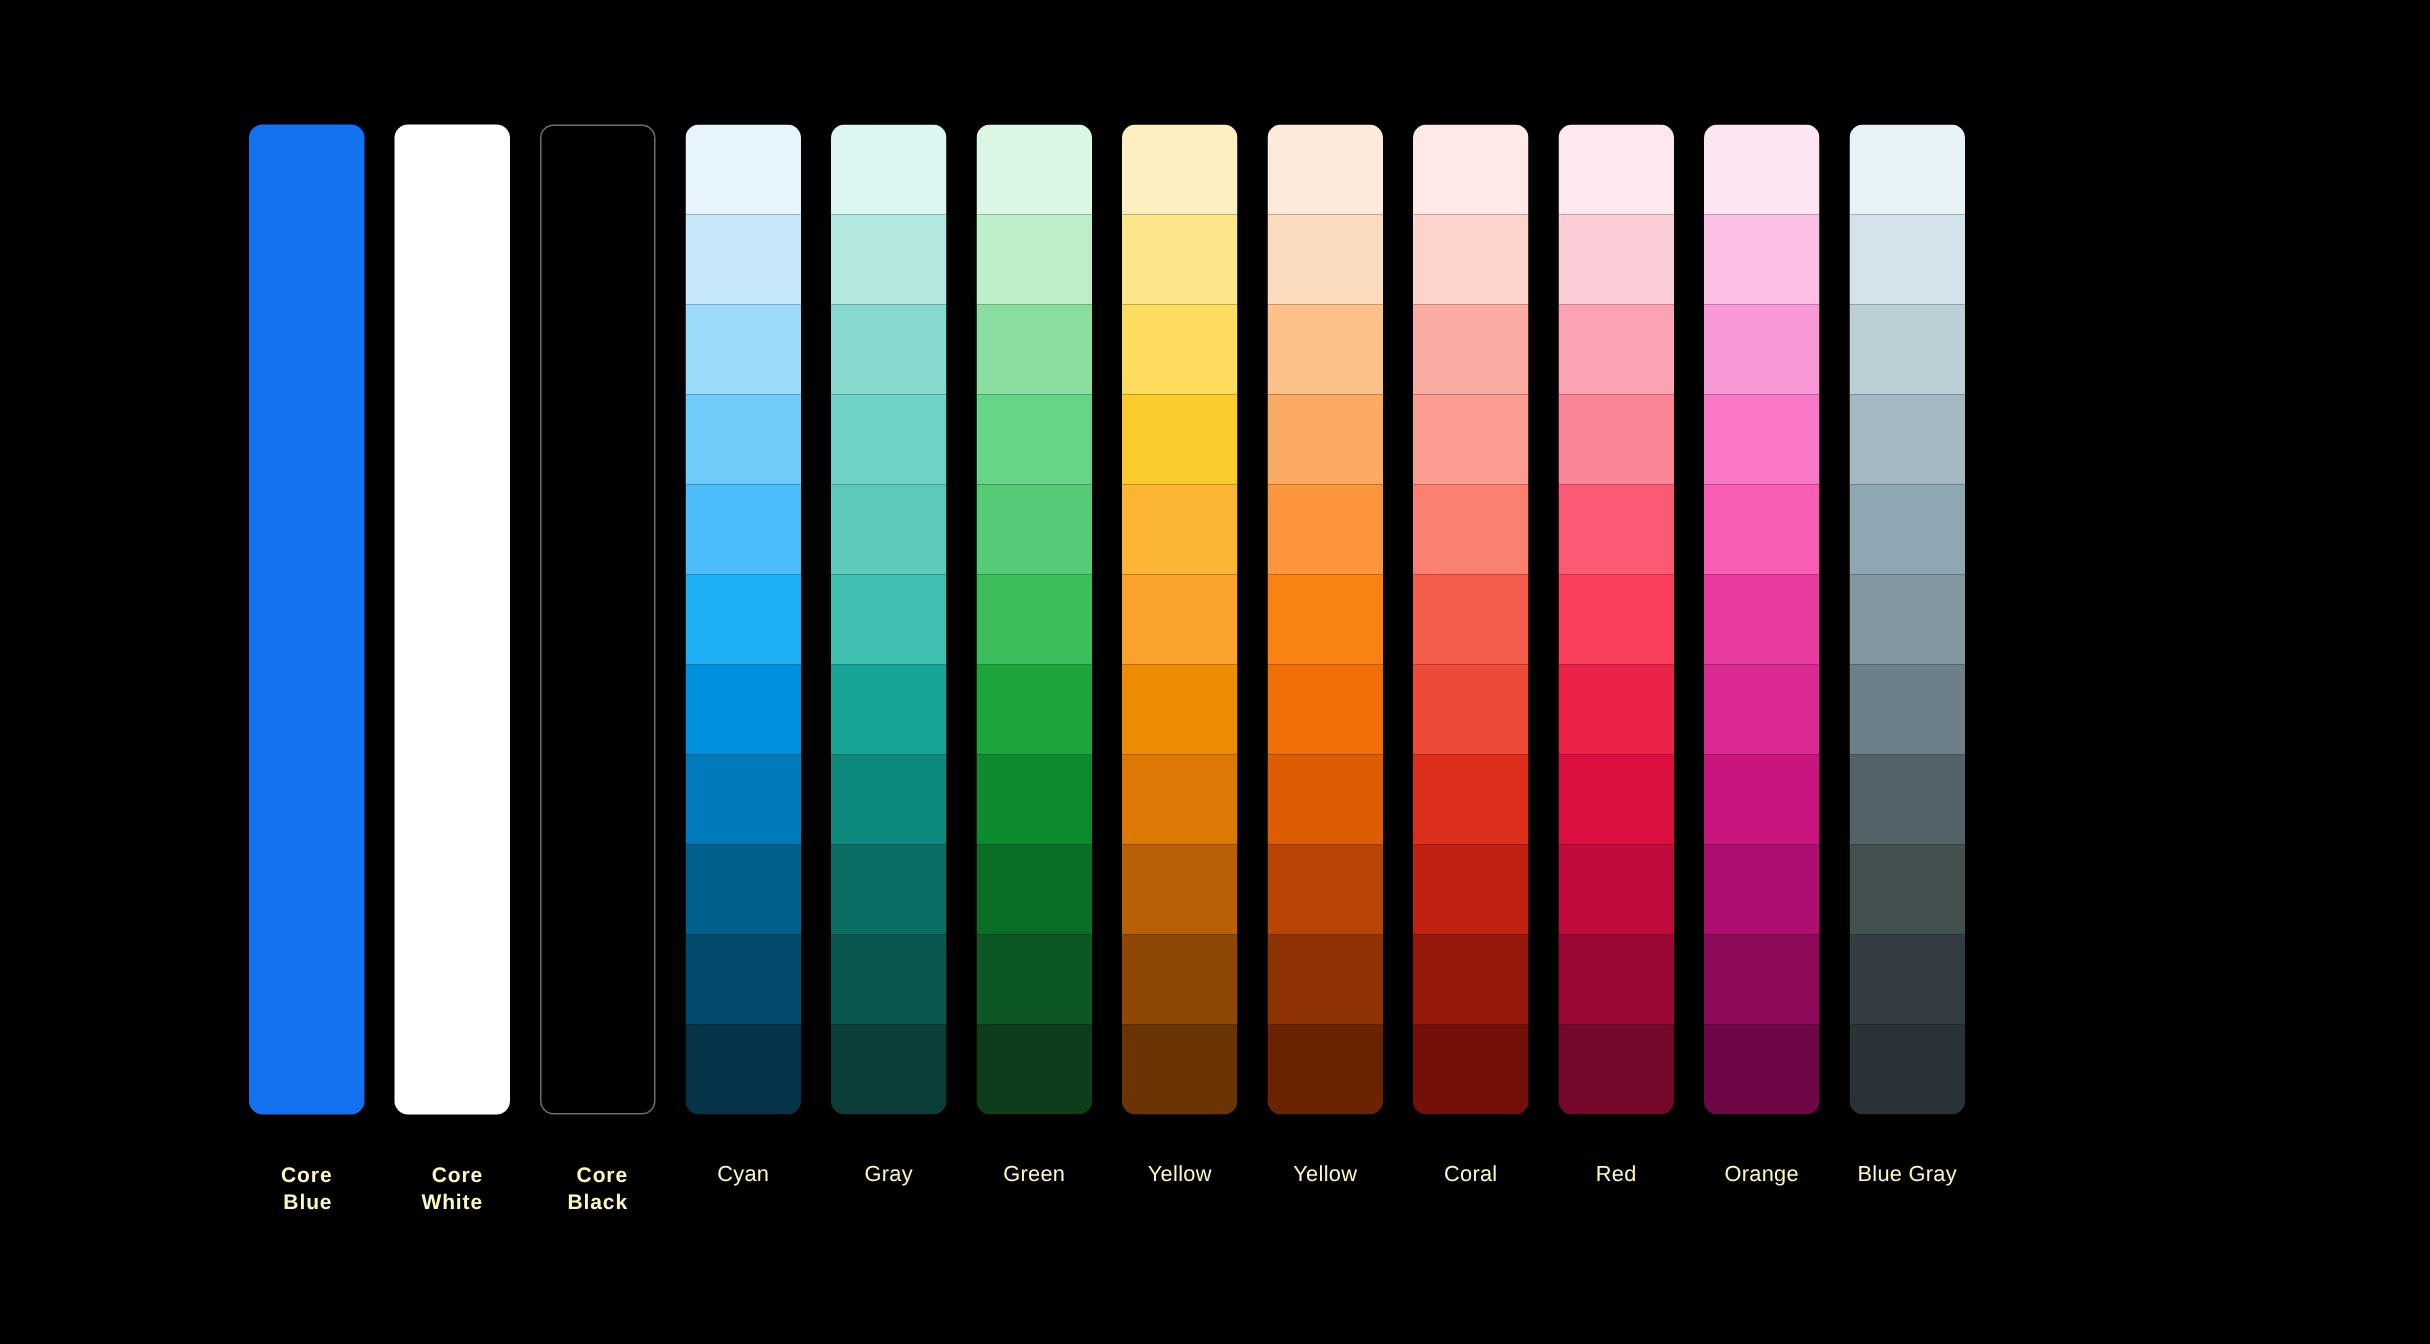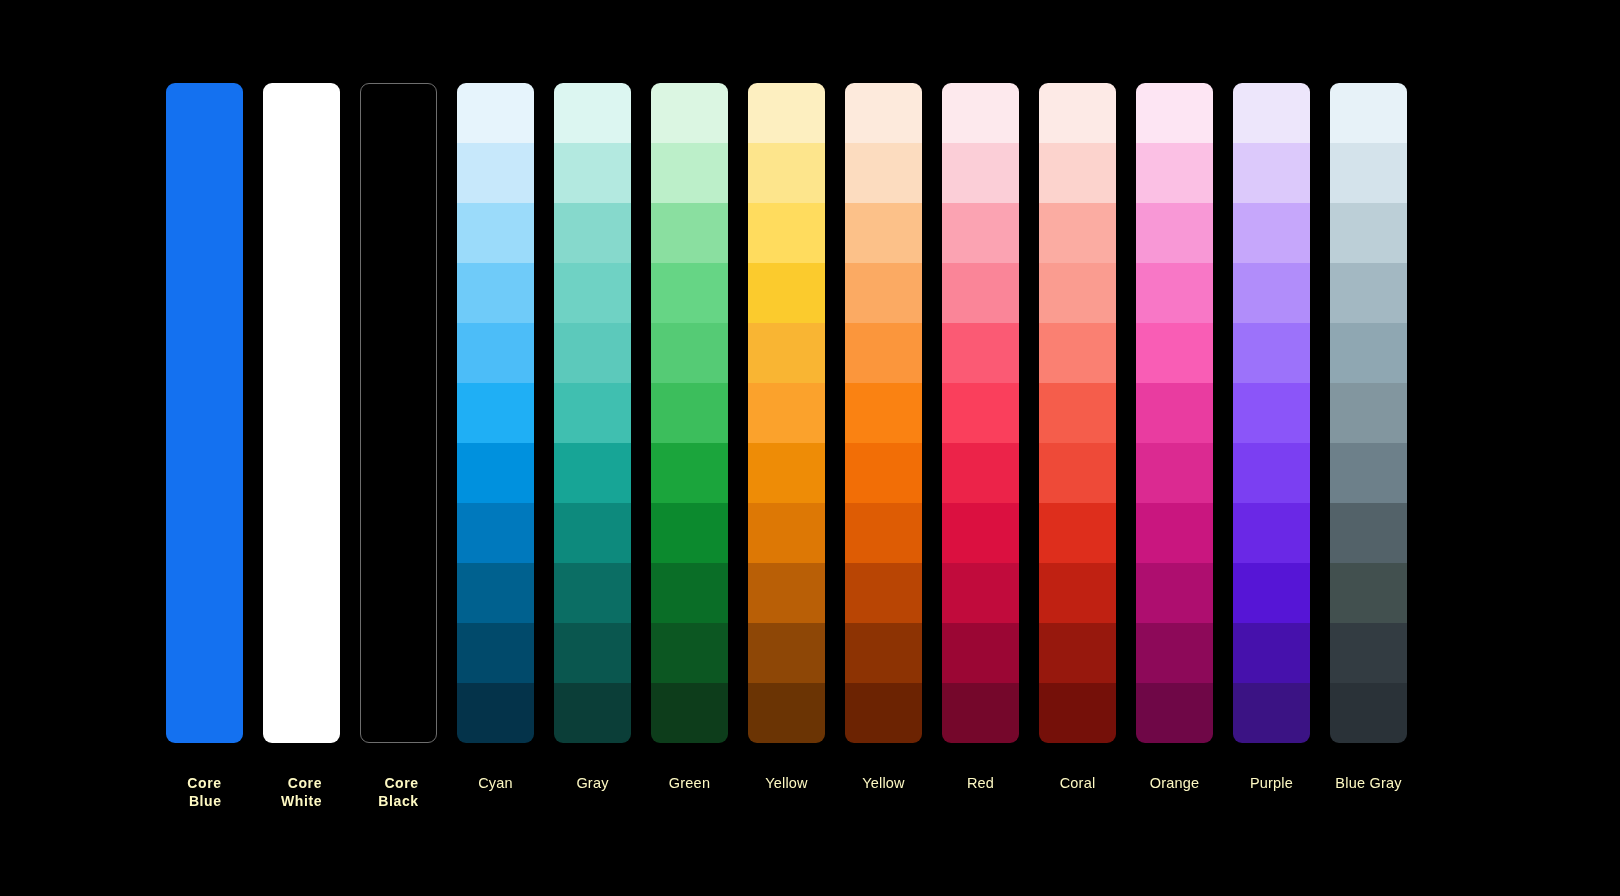--- a/index.html
+++ b/index.html
@@ -177,84 +177,68 @@
           <div class="ramp-step" style="background: rgb(242, 110, 6);"></div>
           <div class="ramp-step" style="background: rgb(222, 92, 4);"></div>
           <div class="ramp-step" style="background: rgb(185, 69, 4);"></div>
           <div class="ramp-step" style="background: rgb(141, 51, 3);"></div>
           <div class="ramp-step" style="background: rgb(108, 35, 2);"></div>
         </div>
         <div class="swatch-label ramp-label">Yellow</div>
       </div>
       <div class="palette-column">
         <div class="ramp-swatch">
+          <div class="ramp-step" style="background: rgb(253, 234, 230);"></div>
+          <div class="ramp-step" style="background: rgb(252, 211, 205);"></div>
+          <div class="ramp-step" style="background: rgb(251, 172, 162);"></div>
+          <div class="ramp-step" style="background: rgb(250, 156, 144);"></div>
+          <div class="ramp-step" style="background: rgb(250, 128, 114);"></div>
+          <div class="ramp-step" style="background: rgb(245, 93, 75);"></div>
+          <div class="ramp-step" style="background: rgb(238, 74, 56);"></div>
+          <div class="ramp-step" style="background: rgb(222, 46, 28);"></div>
+          <div class="ramp-step" style="background: rgb(192, 33, 18);"></div>
+          <div class="ramp-step" style="background: rgb(151, 24, 13);"></div>
+          <div class="ramp-step" style="background: rgb(117, 16, 9);"></div>
+        </div>
+        <div class="swatch-label ramp-label">Coral</div>
+      </div>
+      <div class="palette-column">
+        <div class="ramp-swatch">
           <div class="ramp-step" style="background: rgb(253, 233, 237);"></div>
           <div class="ramp-step" style="background: rgb(251, 206, 215);"></div>
           <div class="ramp-step" style="background: rgb(251, 163, 178);"></div>
           <div class="ramp-step" style="background: rgb(250, 133, 152);"></div>
           <div class="ramp-step" style="background: rgb(251, 90, 116);"></div>
           <div class="ramp-step" style="background: rgb(250, 63, 92);"></div>
           <div class="ramp-step" style="background: rgb(236, 35, 73);"></div>
           <div class="ramp-step" style="background: rgb(219, 16, 64);"></div>
           <div class="ramp-step" style="background: rgb(193, 11, 60);"></div>
           <div class="ramp-step" style="background: rgb(155, 6, 52);"></div>
           <div class="ramp-step" style="background: rgb(117, 7, 43);"></div>
         </div>
         <div class="swatch-label ramp-label">Red</div>
       </div>
       <div class="palette-column">
         <div class="ramp-swatch">
-          <div class="ramp-step" style="background: rgb(253, 234, 230);"></div>
-          <div class="ramp-step" style="background: rgb(252, 211, 205);"></div>
-          <div class="ramp-step" style="background: rgb(251, 172, 162);"></div>
-          <div class="ramp-step" style="background: rgb(250, 156, 144);"></div>
-          <div class="ramp-step" style="background: rgb(250, 128, 114);"></div>
-          <div class="ramp-step" style="background: rgb(245, 93, 75);"></div>
-          <div class="ramp-step" style="background: rgb(238, 74, 56);"></div>
-          <div class="ramp-step" style="background: rgb(222, 46, 28);"></div>
-          <div class="ramp-step" style="background: rgb(192, 33, 18);"></div>
-          <div class="ramp-step" style="background: rgb(151, 24, 13);"></div>
-          <div class="ramp-step" style="background: rgb(117, 16, 9);"></div>
-        </div>
-        <div class="swatch-label ramp-label">Coral</div>
-      </div>
-      <div class="palette-column">
-        <div class="ramp-swatch">
           <div class="ramp-step" style="background: rgb(253, 229, 243);"></div>
           <div class="ramp-step" style="background: rgb(251, 192, 228);"></div>
           <div class="ramp-step" style="background: rgb(248, 152, 214);"></div>
           <div class="ramp-step" style="background: rgb(248, 119, 198);"></div>
           <div class="ramp-step" style="background: rgb(249, 93, 181);"></div>
           <div class="ramp-step" style="background: rgb(233, 60, 160);"></div>
           <div class="ramp-step" style="background: rgb(219, 42, 145);"></div>
           <div class="ramp-step" style="background: rgb(201, 22, 127);"></div>
           <div class="ramp-step" style="background: rgb(174, 14, 111);"></div>
           <div class="ramp-step" style="background: rgb(141, 9, 89);"></div>
           <div class="ramp-step" style="background: rgb(111, 7, 71);"></div>
         </div>
         <div class="swatch-label ramp-label">Orange</div>
       </div>
       <div class="palette-column">
         <div class="ramp-swatch">
-          <div class="ramp-step" style="background: rgb(237, 230, 251);"></div>
-          <div class="ramp-step" style="background: rgb(220, 201, 251);"></div>
-          <div class="ramp-step" style="background: rgb(198, 167, 251);"></div>
-          <div class="ramp-step" style="background: rgb(177, 141, 250);"></div>
-          <div class="ramp-step" style="background: rgb(156, 114, 250);"></div>
-          <div class="ramp-step" style="background: rgb(139, 85, 249);"></div>
-          <div class="ramp-step" style="background: rgb(123, 63, 242);"></div>
-          <div class="ramp-step" style="background: rgb(106, 40, 230);"></div>
-          <div class="ramp-step" style="background: rgb(86, 21, 214);"></div>
-          <div class="ramp-step" style="background: rgb(70, 17, 172);"></div>
-          <div class="ramp-step" style="background: rgb(59, 19, 132);"></div>
-        </div>
-        <div class="swatch-label ramp-label">Purple</div>
-      </div>
-      <div class="palette-column">
-        <div class="ramp-swatch">
           <div class="ramp-step" style="background: rgb(231, 242, 248);"></div>
           <div class="ramp-step" style="background: rgb(212, 227, 235);"></div>
           <div class="ramp-step" style="background: rgb(188, 207, 215);"></div>
           <div class="ramp-step" style="background: rgb(163, 184, 194);"></div>
           <div class="ramp-step" style="background: rgb(143, 167, 178);"></div>
           <div class="ramp-step" style="background: rgb(130, 150, 159);"></div>
           <div class="ramp-step" style="background: rgb(109, 128, 138);"></div>
           <div class="ramp-step" style="background: rgb(83, 98, 105);"></div>
           <div class="ramp-step" style="background: rgb(66, 80, 79);"></div>
           <div class="ramp-step" style="background: rgb(51, 60, 66);"></div>

